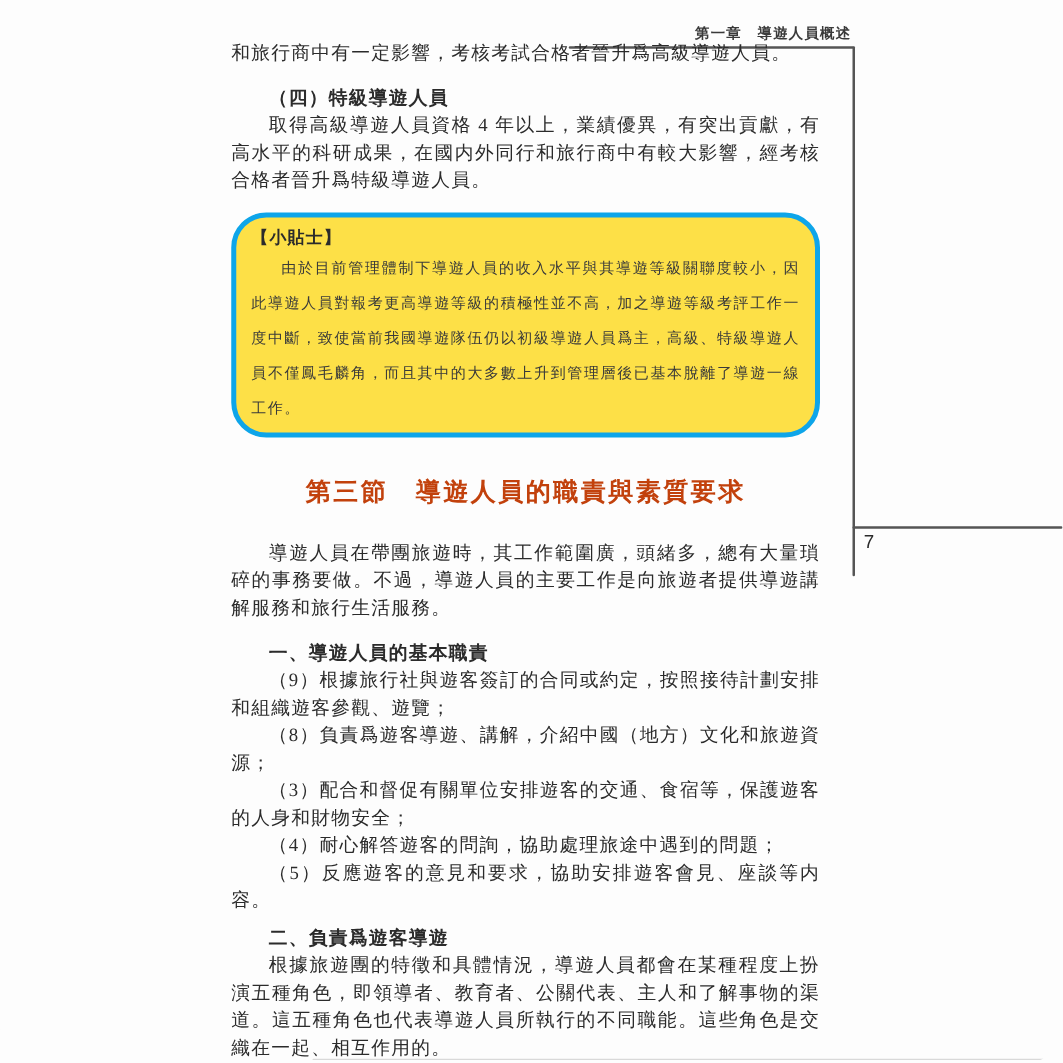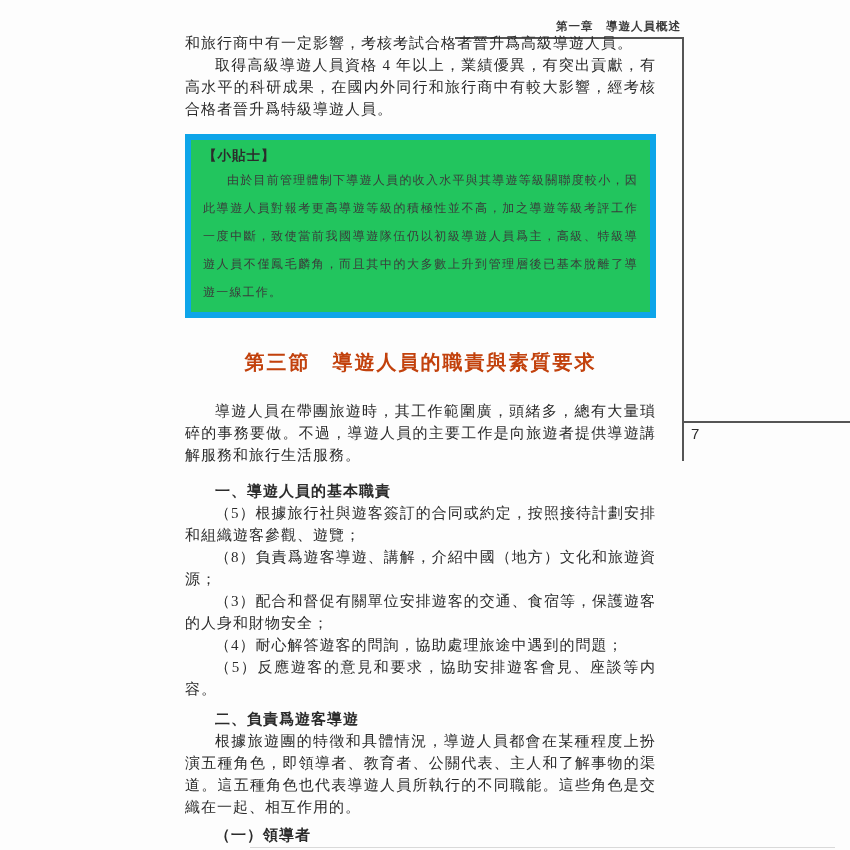--- a/index.html
+++ b/index.html
@@ -1,15 +1,15 @@
 <!DOCTYPE html>
 <html><head>
 <meta charset="utf-8">
 <style>
-  * { margin: 0; padding: 0; box-sizing: border-box; }
+  * { margin: 0; padding: 0; box-sizing: border-box; border-radius: 28px; }
   html, body { width: 850px; height: 850px; }
   body {
     font-family: "Liberation Serif", "DejaVu Serif", serif;
     background: #fdfdfd;
     color: #2b2b2b;
     position: relative;
     overflow: hidden;
   }
   .page {
     position: absolute;
@@ -80,23 +80,23 @@
     text-indent: 2em;
     letter-spacing: 1px;
   }
   .h-special { margin-top: 14px; }
   .h-duties  { margin-top: 14px; }
   .h-roles   { margin-top: 8px; }
   .h-leader  { margin-top: 6px; }
   .p-after-h { margin-top: 0; }
   .tipbox {
     margin-top: 14px;
-    border: 6px solid #0ea5e9;
+    border: 4px solid #0ea5e9;
     padding: 6px 12px 6px 12px;
-    background: #22c55e;
+    background: #fde047;
   }
   .tipbox .tiplabel {
     font-family: "Liberation Sans", "DejaVu Sans", sans-serif;
     font-weight: bold;
     font-size: 13.5px;
     line-height: 20px;
     letter-spacing: 1px;
   }
   .tipbox .tiptext {
     font-size: 12px;
@@ -138,35 +138,36 @@
   <div class="head-rule"></div>
   <div class="side-rule"></div>
   <div class="folio-rule"></div>
 
   <div class="folio">7</div>
 
   <div class="content">
 
     <p class="body cont">和旅行商中有一定影響，考核考試合格者晉升爲高級導遊人員。</p>
 
+    <h4 class="sub-heading h-special">（四）特級導遊人員</h4>
 
     <p class="body p-after-h">取得高級導遊人員資格 4 年以上，業績優異，有突出貢獻，有高水平的科研成果，在國内外同行和旅行商中有較大影響，經考核合格者晉升爲特級導遊人員。</p>
 
     <div class="tipbox">
       <div class="tiplabel">【小貼士】</div>
       <p class="tiptext">由於目前管理體制下導遊人員的收入水平與其導遊等級關聯度較小，因此導遊人員對報考更高導遊等級的積極性並不高，加之導遊等級考評工作一度中斷，致使當前我國導遊隊伍仍以初級導遊人員爲主，高級、特級導遊人員不僅鳳毛麟角，而且其中的大多數上升到管理層後已基本脫離了導遊一線工作。</p>
     </div>
 
     <h2 class="section-title">第三節　導遊人員的職責與素質要求</h2>
 
     <p class="body">導遊人員在帶團旅遊時，其工作範圍廣，頭緒多，總有大量瑣碎的事務要做。不過，導遊人員的主要工作是向旅遊者提供導遊講解服務和旅行生活服務。</p>
 
     <h4 class="sub-heading h-duties">一、導遊人員的基本職責</h4>
 
-    <p class="duty">（5）根據旅行社與遊客簽訂的合同或約定，按照接待計劃安排和組織遊客參觀、遊覽；</p>
+    <p class="duty">（9）根據旅行社與遊客簽訂的合同或約定，按照接待計劃安排和組織遊客參觀、遊覽；</p>
     <p class="duty">（8）負責爲遊客導遊、講解，介紹中國（地方）文化和旅遊資源；</p>
     <p class="duty">（3）配合和督促有關單位安排遊客的交通、食宿等，保護遊客的人身和財物安全；</p>
     <p class="duty">（4）耐心解答遊客的問詢，協助處理旅途中遇到的問題；</p>
     <p class="duty">（5）反應遊客的意見和要求，協助安排遊客會見、座談等内容。</p>
 
     <h4 class="sub-heading h-roles">二、負責爲遊客導遊</h4>
 
     <p class="body">根據旅遊團的特徵和具體情況，導遊人員都會在某種程度上扮演五種角色，即領導者、教育者、公關代表、主人和了解事物的渠道。這五種角色也代表導遊人員所執行的不同職能。這些角色是交織在一起、相互作用的。</p>
 
     <h4 class="sub-heading h-leader">（一）領導者</h4>

